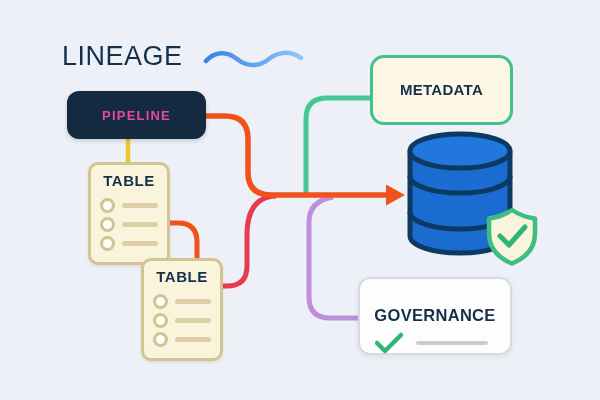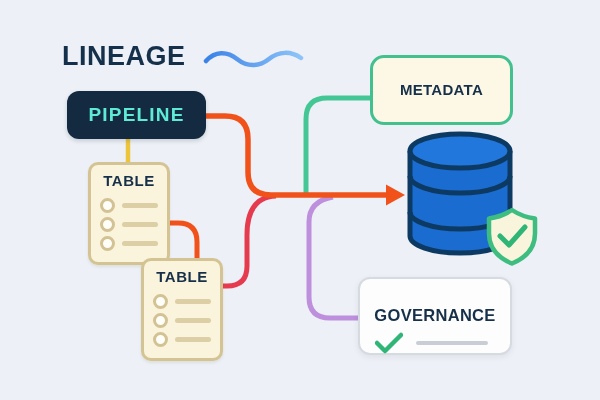--- a/index.html
+++ b/index.html
@@ -5,32 +5,32 @@
   html,body{margin:0;padding:0;}
   #stage{
     position:relative;width:600px;height:400px;overflow:hidden;
     background:#edf0f6;
     font-family:"Liberation Sans", sans-serif;
   }
   .abs{position:absolute;}
   
   #page-title{
     left:62px;top:41px;
-    font-size:27px;font-weight:700;letter-spacing:.5px;
+    font-size:27px;font-weight:400;letter-spacing:.5px;
     color:#15304b;
   }
   
   #pipeline{
     left:67px;top:91px;width:139px;height:48px;
     background:#132a41;border-radius:12px;
     display:flex;align-items:center;justify-content:center;
     box-shadow:0 2px 4px rgba(19,42,65,.18);
     z-index:3;
   }
-  #pipeline .lbl{color:#5eead4;font-size:19px;font-weight:700;letter-spacing:1.2px;}
+  #pipeline .lbl{color:#ec4899;font-size:13px;font-weight:700;letter-spacing:1.2px;}
   
   .table-card{
     width:82px;height:103px;box-sizing:border-box;
     background:#fbf4dd;border:3px solid #d5c493;border-radius:10px;
     box-shadow:0 2px 3px rgba(90,75,30,.10);
   }
   #table-1{left:88px;top:162px;z-index:2;}
   #table-2{left:141px;top:258px;z-index:4;}
   .table-card .lbl{
     margin-top:7px;text-align:center;

